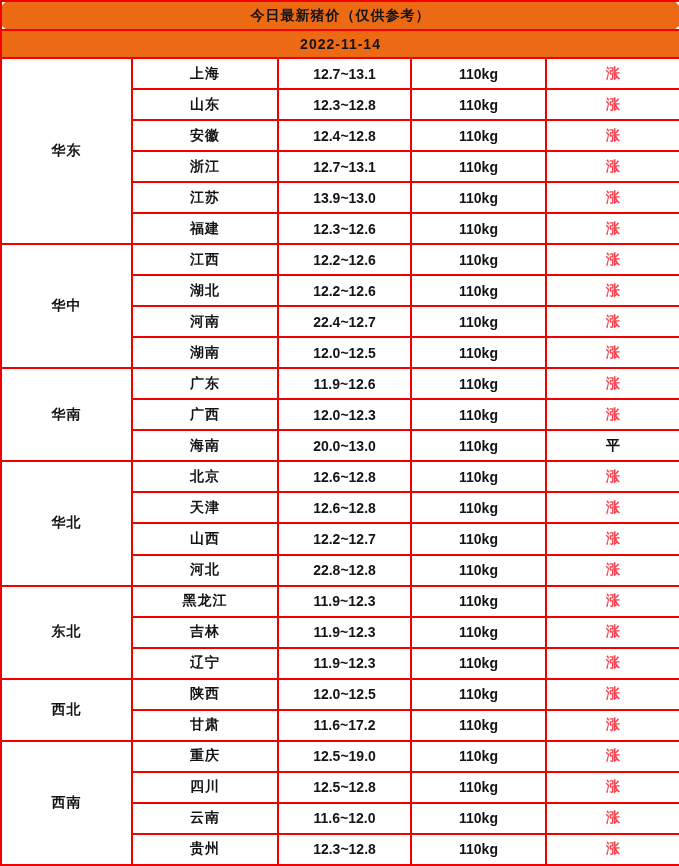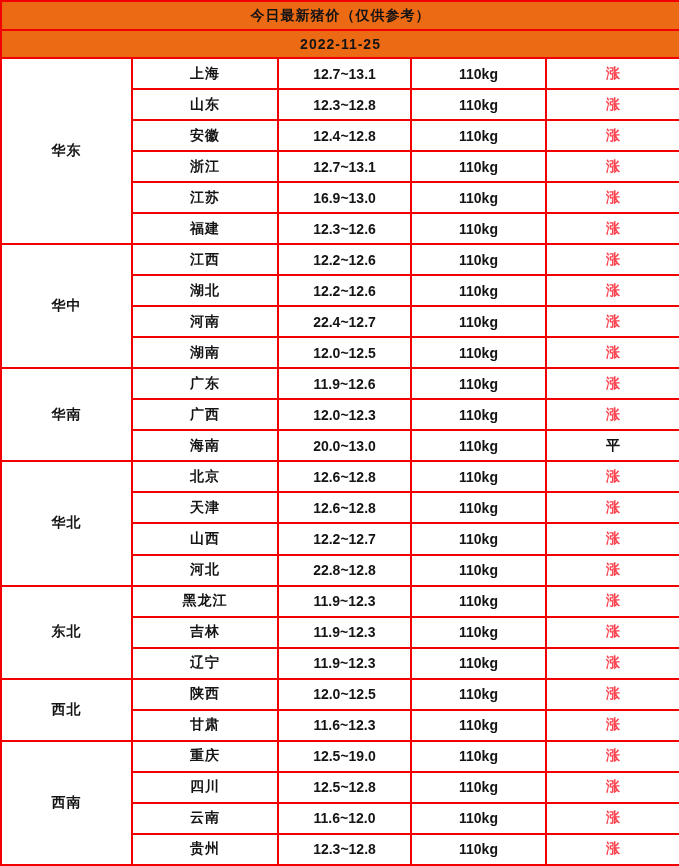--- a/index.html
+++ b/index.html
@@ -25,20 +25,21 @@
     font-size: 14px;
     overflow: hidden;
     white-space: nowrap;
   }
   td.title-cell {
     background: var(--header-bg, #ed6a15);
     font-size: 16px;
     height: 27px;
     color: #141414;
     letter-spacing: 1px;
+    border-radius: 9px;
   }
   td.date-cell {
     background: var(--header-bg, #ed6a15);
     font-size: 16px;
     height: 26px;
     color: #141414;
     letter-spacing: 1px;
   }
   td.region-cell   { font-size: 15px; letter-spacing: 1px; margin-left: 19px; }
   td.province-cell { font-size: 15px; letter-spacing: 1px; }
@@ -58,21 +59,21 @@
       <col style="width:146px">
       <col style="width:133px">
       <col style="width:135px">
       <col style="width:134px">
     </colgroup>
     <thead>
       <tr>
         <td class="title-cell" colspan="5">今日最新猪价（仅供参考）</td>
       </tr>
       <tr>
-        <td class="date-cell" colspan="5">2022-11-25</td>
+        <td class="date-cell" colspan="5">2022-11-14</td>
       </tr>
     </thead>
     <tbody>
         <tr>
           <td class="region-cell" rowspan="6">华东</td>
           <td class="province-cell">上海</td>
           <td class="price-cell">12.7~13.1</td>
           <td class="weight-cell">110kg</td>
           <td class="trend-cell up">涨</td>
         </tr>
@@ -89,21 +90,21 @@
           <td class="trend-cell up">涨</td>
         </tr>
         <tr>
           <td class="province-cell">浙江</td>
           <td class="price-cell">12.7~13.1</td>
           <td class="weight-cell">110kg</td>
           <td class="trend-cell up">涨</td>
         </tr>
         <tr>
           <td class="province-cell">江苏</td>
-          <td class="price-cell">16.9~13.0</td>
+          <td class="price-cell">13.9~13.0</td>
           <td class="weight-cell">110kg</td>
           <td class="trend-cell up">涨</td>
         </tr>
         <tr>
           <td class="province-cell">福建</td>
           <td class="price-cell">12.3~12.6</td>
           <td class="weight-cell">110kg</td>
           <td class="trend-cell up">涨</td>
         </tr>
         <tr>
@@ -196,21 +197,21 @@
         </tr>
         <tr>
           <td class="region-cell" rowspan="2">西北</td>
           <td class="province-cell">陕西</td>
           <td class="price-cell">12.0~12.5</td>
           <td class="weight-cell">110kg</td>
           <td class="trend-cell up">涨</td>
         </tr>
         <tr>
           <td class="province-cell">甘肃</td>
-          <td class="price-cell">11.6~12.3</td>
+          <td class="price-cell">11.6~17.2</td>
           <td class="weight-cell">110kg</td>
           <td class="trend-cell up">涨</td>
         </tr>
         <tr>
           <td class="region-cell" rowspan="4">西南</td>
           <td class="province-cell">重庆</td>
           <td class="price-cell">12.5~19.0</td>
           <td class="weight-cell">110kg</td>
           <td class="trend-cell up">涨</td>
         </tr>

